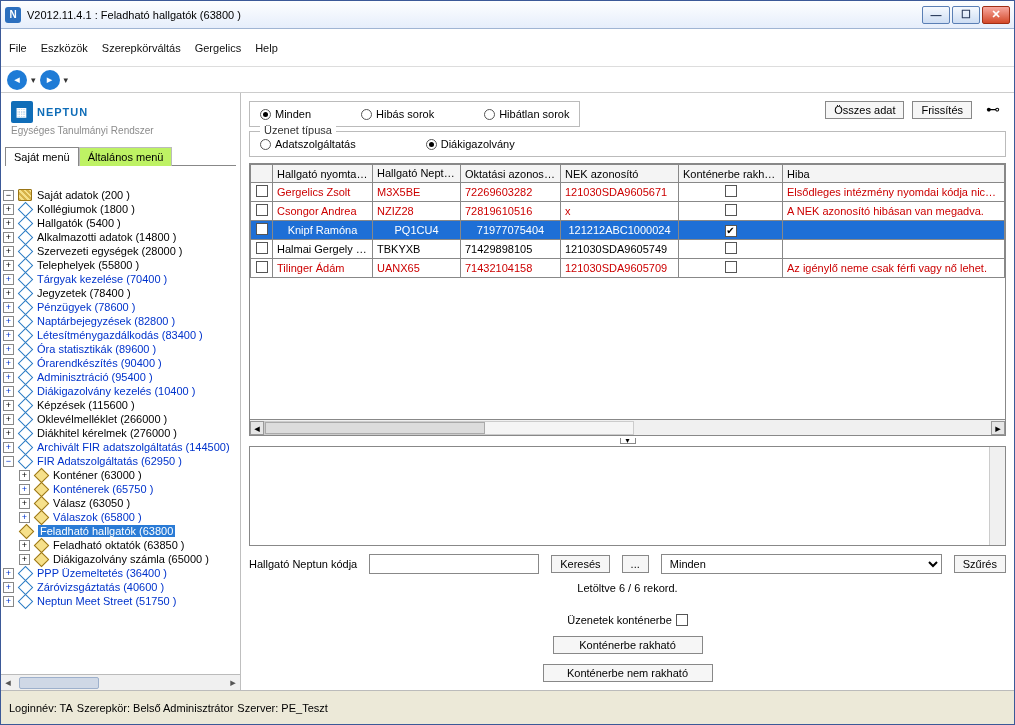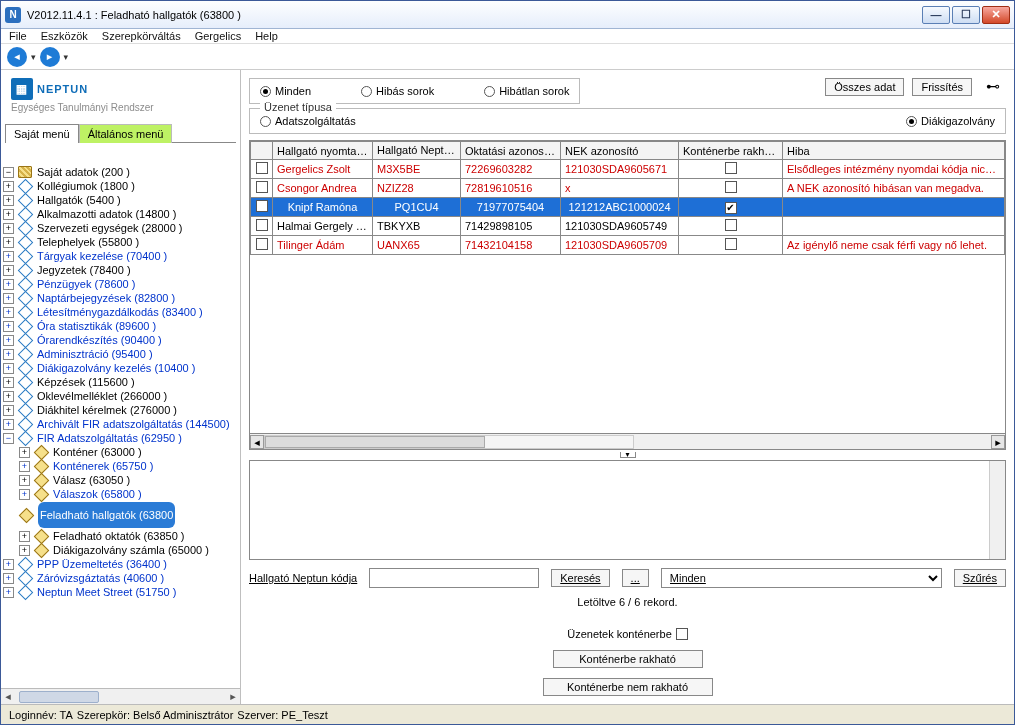--- a/index.html
+++ b/index.html
@@ -4,21 +4,21 @@
 <style>
   * { margin: 0; padding: 0; box-sizing: border-box; font-family: Tahoma, Arial, sans-serif; font-size: 11px; }
   body { background: #fff; }
   .window { width: 1015px; height: 725px; border: 1px solid #3b5998; background: #fff; display: flex; flex-direction: column; overflow: hidden; }
   .titlebar { height: 28px; background: linear-gradient(#fdfeff,#e6eefb); display: flex; align-items: center; padding: 0 4px; border-bottom: 1px solid #a0b5d3; }
   .titlebar .icon { width: 16px; height: 16px; background:#2b6fbf; border-radius:3px; margin-right:6px; color:#fff; display:flex; align-items:center; justify-content:center; font-weight:bold; font-size:10px;}
   .titlebar .title { flex:1; color:#000; }
   .winbtns { display:flex; gap:2px; }
   .winbtn { width: 28px; height:18px; border:1px solid #5a7fb5; background: linear-gradient(#f6f9fe,#cdddf3); border-radius:2px; display:flex; align-items:center; justify-content:center; font-weight:bold; color:#2b3b5b;}
   .winbtn.close { background: linear-gradient(#f7a9a0,#d34828); color:#fff; border-color:#a02e14;}
-  .menubar { height:15px; display:flex; align-items:center; gap:14px; padding:0 8px; border-bottom:1px solid #ddd; color:#111;}
+  .menubar { height:38px; display:flex; align-items:center; gap:14px; padding:0 8px; border-bottom:1px solid #ddd; color:#111;}
   .menubar span { cursor:default; }
   .nav { height:26px; display:flex; align-items:center; gap:4px; padding:0 6px; border-bottom:1px solid #ccc;}
   .navbtn { width:20px; height:20px; border-radius:50%; display:flex; align-items:center; justify-content:center;}
   .navbtn.back { background:#1e7bd6; color:#fff;}
   .navbtn.fwd  { background:#1e7bd6; color:#fff;}
   .navdrop { font-size:9px; color:#333; }
   .body { flex:1; display:flex; overflow:hidden; }
   .left { width:240px; border-right:1px solid #bfbfbf; display:flex; flex-direction:column;}
   .logo { padding:8px 10px 2px; }
   .logo .neptun { color:#0f6db8; font-weight:bold; font-size:28px; letter-spacing:1px; display:flex; align-items:center; gap:4px;}
@@ -28,66 +28,66 @@
   .tab { padding:3px 8px; border:1px solid #888; border-bottom:none; background:#fff; position:relative; top:1px; }
   .tab.inactive { background:#bef264; border-color:#bbb;}
   .tree { flex:1; overflow:auto; padding:4px 2px; }
   .treerow { display:flex; align-items:center; white-space:nowrap; padding:1px 0; gap:2px; }
   .exp { width:11px; height:11px; border:1px solid #888; background:#fff; display:inline-flex; align-items:center; justify-content:center; font-size:9px; line-height:1; margin-right:2px; cursor:default;}
   .folder { width:14px; height:12px; display:inline-block; background: repeating-linear-gradient(45deg,#d6b24a,#d6b24a 2px,#f6e08a 2px,#f6e08a 4px); border:1px solid #9a7516; border-radius:1px; margin-right:3px;}
   .diamond { width:11px; height:11px; display:inline-block; transform:rotate(45deg); background:#fff; border:1px solid #2a7bc4; margin:0 4px 0 2px;}
   .diamond.gold { border-color:#9a7516; background:#f6e08a;}
   .treerow.link { color:#0033cc; }
   .treerow .label { }
-  .treerow.selected .label { background:#2a7bd6; color:#fff; padding:7px 2px;border-radius:6px; }
+  .treerow.selected .label { background:#2a7bd6; color:#fff; padding:0 2px; }
   .indent1{ margin-left:16px; }
   .leftscroll { height:16px; border-top:1px solid #bbb; background:#f0f0f0; display:flex; align-items:center;}
   .leftscroll .thumb{ height:12px; width:80px; background:#cfd8e6; border:1px solid #9db0cc; margin-left:4px; border-radius:2px;}
   .leftscroll .arrow{ width:14px; text-align:center; color:#555;}
   .right { flex:1; display:flex; flex-direction:column; overflow:hidden;}
   .filters { padding:8px 8px 4px; display:flex; align-items:flex-start; gap:8px;}
   .filterbox { border:1px solid #bbb; padding:6px 10px; display:flex; align-items:center; gap:50px; background:#fff;}
   .radio { display:flex; align-items:center; gap:4px;}
   .radio .dot{ width:11px; height:11px; border:1px solid #555; border-radius:50%; display:inline-flex; align-items:center; justify-content:center;}
   .radio .dot .inner{ width:5px; height:5px; background:#000; border-radius:50%;}
   .btn { border:1px solid #888; padding:2px 8px; background:#f6f6f6; }
   .filters .spacer{ flex:1;}
   .pin { font-size:14px; padding:0 6px; }
   .groupbox { border:1px solid #bbb; margin:0 8px 6px; padding:6px 10px; position:relative;}
   .groupbox .legend{ position:absolute; top:-8px; left:10px; background:#fff; padding:0 4px; color:#333;}
-  .groupbox .row{ display:flex; gap:90px;justify-content:space-between; }
+  .groupbox .row{ display:flex; gap:70px; }
   .tablewrap { flex:1; margin:0 8px; border:1px solid #888; overflow:hidden; display:flex; flex-direction:column; min-height:0;}
   table { border-collapse:collapse; width:100%; table-layout:fixed;}
   th,td { border:1px solid #888; padding:2px 4px; text-align:left; overflow:hidden; white-space:nowrap; text-overflow:ellipsis; height:18px;}
   th { background:#f4f4f4; font-weight:normal;}
   .colchk{ width:22px;} .colnyo{width:100px;} .colnep{width:88px;} .colokt{width:100px;} .colnek{width:118px;} .colkon{width:104px;} .colhib{width:auto;}
   td.red, td.red * { color:#c00; }
   tr.sel td { background:#1e6fd6; color:#fff;text-align:center; }
   .chk{ width:12px; height:12px; border:1px solid #555; background:#fff; display:inline-flex; align-items:center; justify-content:center; margin:auto;}
   .chk.checked::after{ content:"✔"; font-size:10px; line-height:1; color:#000;}
   tr.sel .chk.checked::after{ color:#000;}
   td.center{ text-align:center;}
   .tblspace { flex:1; background:#fff;}
   .hscroll { height:16px; border-top:1px solid #888; display:flex; align-items:center; background:#f0f0f0;}
   .hscroll .arrow{ width:14px; text-align:center; border:1px solid #999; background:#e6e6e6; height:14px; line-height:12px;}
   .hscroll .track{ flex:1; height:14px; background:#f5f5f5; border:1px solid #ccc; position:relative; margin-right:auto; max-width:370px;}
   .hscroll .thumb{ position:absolute; left:0; top:0; bottom:0; width:220px; background:#dcdcdc; border:1px solid #aaa;}
   .splitter{ height:10px; display:flex; justify-content:center; align-items:center;}
   .splitter .grip{ width:16px; height:6px; border:1px solid #888; border-top:none; display:flex; align-items:center; justify-content:center; font-size:8px;}
   .msgbox{ height:100px; margin:0 8px; border:1px solid #888; background:#fff; position:relative;}
   .msgbox .vs{ position:absolute; right:0; top:0; bottom:0; width:16px; background:#f0f0f0; border-left:1px solid #ccc;}
-  .searchrow{ display:flex; align-items:center; gap:12px; padding:8px 8px 4px;text-decoration:underline;}
+  .searchrow{ display:flex; align-items:center; gap:12px; padding:8px 8px 4px;}
   .searchrow .lbl{ white-space:nowrap;}
   .searchrow input.txt{ border:1px solid #888; height:20px; width:170px; padding:0 4px;}
   .searchrow select{ border:1px solid #888; height:20px; flex:1; padding:0 4px; background:#fff;}
   .footerrow{ display:flex; align-items:center; padding:4px 8px 8px; gap:10px;flex-direction:column;}
   .footerrow .lbl{ flex:0 0 auto;}
   .footerrow .spacer{ flex:1;}
   .footerrow .chkwrap{ display:flex; align-items:center; gap:4px;}
-  .status{ height:20px; background:#ece9d8; border-top:1px solid #bbb; display:flex; align-items:center; padding:0 8px; gap:4px;}
+  .status{ height:34px; background:#ece9d8; border-top:1px solid #bbb; display:flex; align-items:center; padding:0 8px; gap:4px;}
 </style>
 </head>
 <body>
 
 <div class="window">
   <div class="titlebar">
     <div class="icon">N</div>
     <div class="title">V2012.11.4.1 : Feladható hallgatók (63800  )</div>
     <div class="winbtns">
       <div class="winbtn">—</div>

